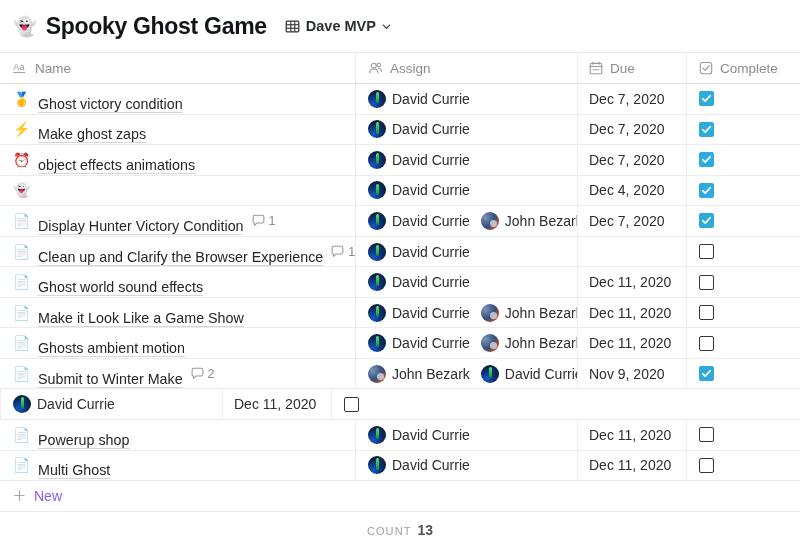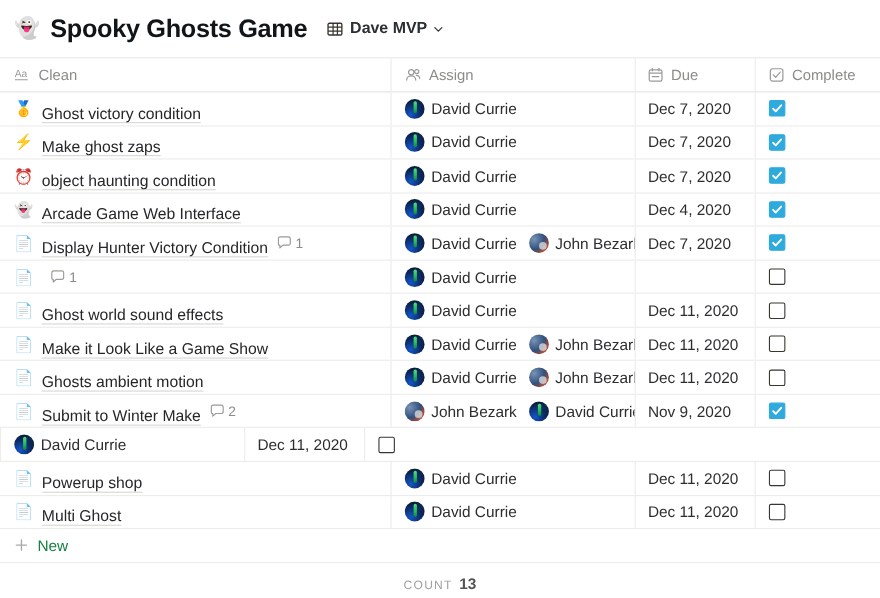--- a/index.html
+++ b/index.html
@@ -174,21 +174,21 @@
   .new-row {
     display: flex;
     align-items: center;
     height: 30.5px;
     padding-left: 13px;
     border-bottom: 1px solid #ececeb;
     cursor: pointer;
     box-sizing: border-box;
   }
   .new-row .plus { color:#a9a8a5; display:flex; align-items:center; margin-right: 8px; }
-  .new-label { font-size: 14px; color: #15803d; }
+  .new-label { font-size: 14px; color: #8b5cf6; }
 
   
   .count-bar {
     display: flex;
     align-items: center;
     justify-content: center;
     height: 36px;
   }
   .count-inner { display: inline-flex; align-items: baseline; cursor: pointer; }
   .count-word {
@@ -200,21 +200,21 @@
   }
   .count-value { font-size: 14px; font-weight: 600; color: #55534e; }
 </style>
 </head>
 <body>
 
 <div id="app">
 
   <div class="page-header">
     <span class="page-emoji">👻</span>
-    <span class="page-title">Spooky Ghosts Game</span>
+    <span class="page-title">Spooky Ghost Game</span>
 
     <div class="view-chip">
       <span class="grid-icon">
         <svg width="15" height="15" viewBox="0 0 16 16">
           <rect x="1.3" y="2.3" width="13.4" height="11.4" rx="1.3" fill="none" stroke="#37352f" stroke-width="1.3"></rect>
           <line x1="1.3" y1="6.1" x2="14.7" y2="6.1" stroke="#37352f" stroke-width="1.2"></line>
           <line x1="1.3" y1="9.9" x2="14.7" y2="9.9" stroke="#37352f" stroke-width="1.2"></line>
           <line x1="6.2" y1="2.3" x2="6.2" y2="13.7" stroke="#37352f" stroke-width="1.2"></line>
           <line x1="10.4" y1="2.3" x2="10.4" y2="13.7" stroke="#37352f" stroke-width="1.2"></line>
         </svg>
@@ -231,21 +231,21 @@
   <div class="table">
 
     <div class="row header-row">
       <div class="cell c-name">
         <span class="hdr-icon">
           <svg width="15" height="14" viewBox="0 0 16 15">
             <text x="0.3" y="10" font-family="Liberation Sans, sans-serif" font-size="10" fill="#9b9a97">Aa</text>
             <line x1="0.5" y1="12.3" x2="13" y2="12.3" stroke="#9b9a97" stroke-width="1"></line>
           </svg>
         </span>
-        <span class="hdr-label">Clean</span>
+        <span class="hdr-label">Name</span>
       </div>
 
       <div class="cell c-assign">
         <span class="hdr-icon">
           <svg width="15" height="14" viewBox="0 0 16 15">
             <circle cx="6.2" cy="5" r="2.6" fill="none" stroke="#9b9a97" stroke-width="1.2"></circle>
             <path d="M1.8 12.6c0-2.4 2-4 4.4-4s4.4 1.6 4.4 4" fill="none" stroke="#9b9a97" stroke-width="1.2" stroke-linecap="round"></path>
             <circle cx="11.6" cy="4.4" r="2" fill="none" stroke="#9b9a97" stroke-width="1.1"></circle>
             <path d="M11.2 8.1c1.9-.1 3.3 1.3 3.3 3.1" fill="none" stroke="#9b9a97" stroke-width="1.1" stroke-linecap="round"></path>
           </svg>
@@ -318,21 +318,21 @@
             <span class="checkbox on">
               <svg width="11" height="11" viewBox="0 0 12 12">
                 <polyline points="2,6.3 4.6,8.9 10,3" fill="none" stroke="#ffffff" stroke-width="1.9" stroke-linecap="round" stroke-linejoin="round"></polyline>
               </svg>
             </span>
           </div>
         </div>
         <div class="row">
           <div class="cell c-name">
             <span class="row-icon">⏰</span>
-            <span class="title-link">object haunting condition</span>
+            <span class="title-link">object effects animations</span>
           </div>
           <div class="cell c-assign">
             <span class="person">
               <span class="avatar david"></span>
               <span class="person-name">David Currie</span>
             </span>
           </div>
           <div class="cell c-due">
             <span class="due-text">Dec 7, 2020</span>
           </div>
@@ -340,21 +340,20 @@
             <span class="checkbox on">
               <svg width="11" height="11" viewBox="0 0 12 12">
                 <polyline points="2,6.3 4.6,8.9 10,3" fill="none" stroke="#ffffff" stroke-width="1.9" stroke-linecap="round" stroke-linejoin="round"></polyline>
               </svg>
             </span>
           </div>
         </div>
         <div class="row">
           <div class="cell c-name">
             <span class="row-icon">👻</span>
-            <span class="title-link">Arcade Game Web Interface</span>
           </div>
           <div class="cell c-assign">
             <span class="person">
               <span class="avatar david"></span>
               <span class="person-name">David Currie</span>
             </span>
           </div>
           <div class="cell c-due">
             <span class="due-text">Dec 4, 2020</span>
           </div>
@@ -396,20 +395,21 @@
             <span class="checkbox on">
               <svg width="11" height="11" viewBox="0 0 12 12">
                 <polyline points="2,6.3 4.6,8.9 10,3" fill="none" stroke="#ffffff" stroke-width="1.9" stroke-linecap="round" stroke-linejoin="round"></polyline>
               </svg>
             </span>
           </div>
         </div>
         <div class="row">
           <div class="cell c-name">
             <span class="row-icon">📄</span>
+            <span class="title-link">Clean up and Clarify the Browser Experience</span>
             <span class="comment-badge">
               <span style="display: flex;">
                 <svg width="13" height="13" viewBox="0 0 14 14">
                   <path d="M1.2 3.2a1.8 1.8 0 0 1 1.8-1.8h8a1.8 1.8 0 0 1 1.8 1.8v4.6a1.8 1.8 0 0 1-1.8 1.8H5.6L2.6 12.2V9.6h-.4a1 1 0 0 1-1-1z" fill="none" stroke="#9b9a97" stroke-width="1.15" stroke-linejoin="round"></path>
                 </svg>
               </span>
               <span class="cnum">1</span>
             </span>
           </div>
           <div class="cell c-assign">

